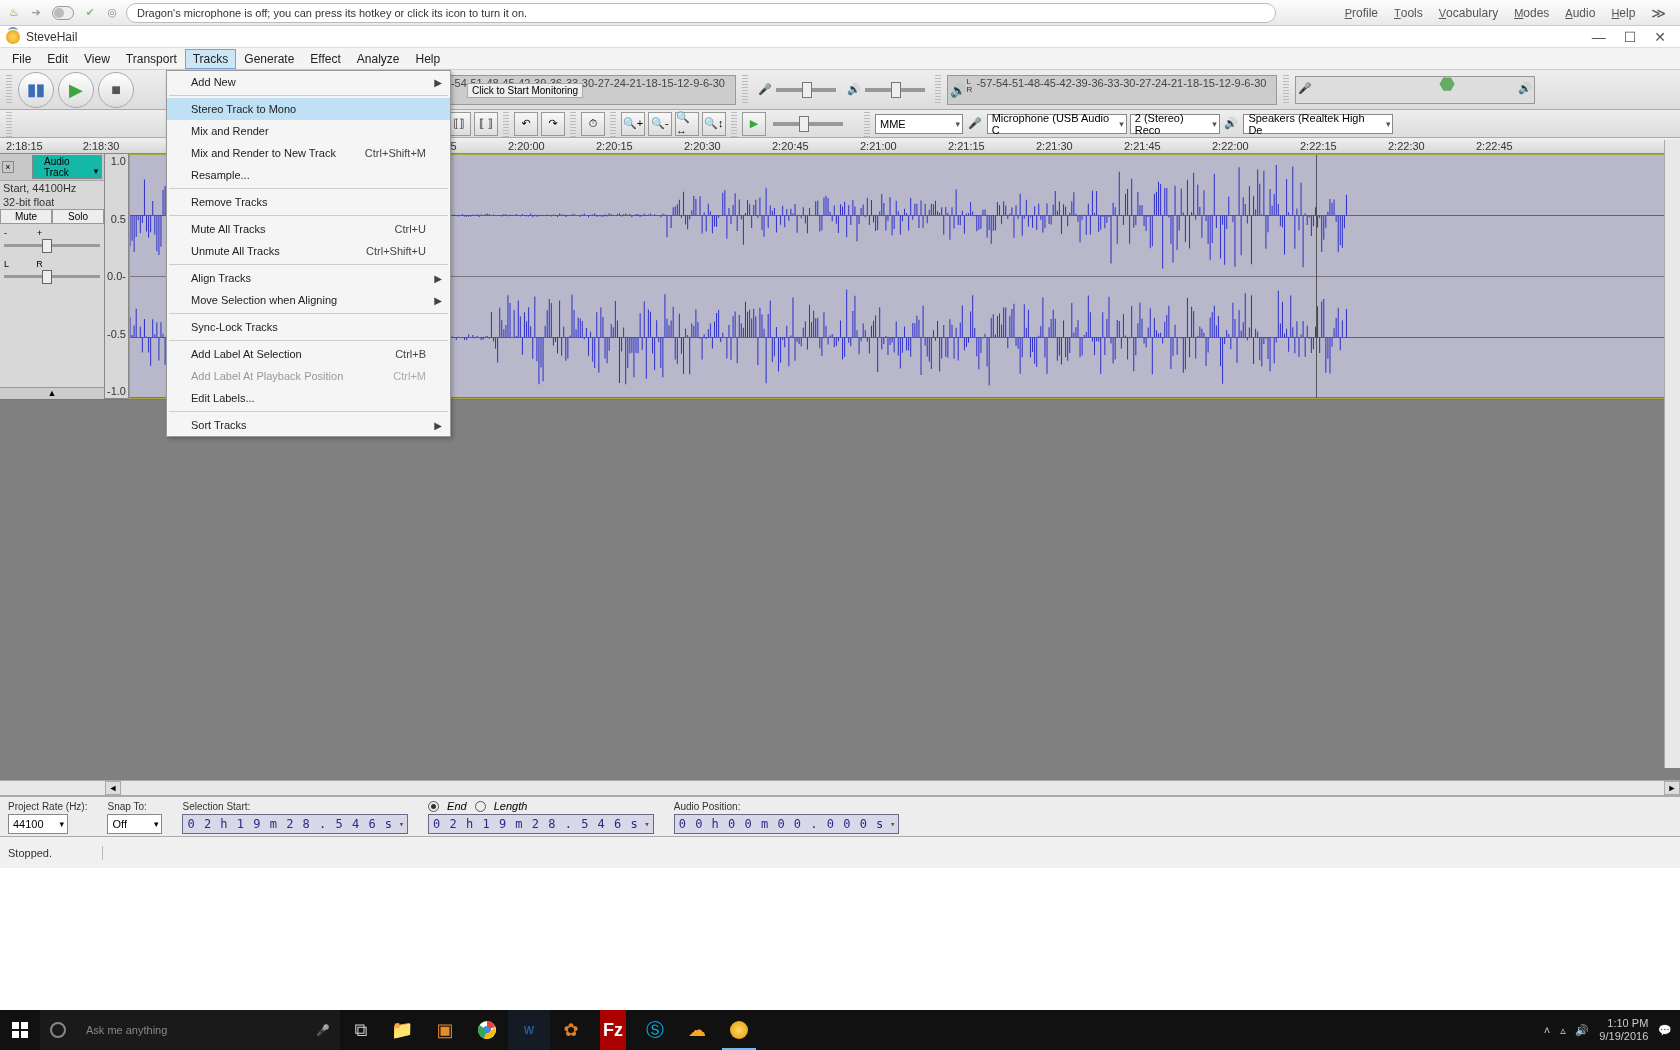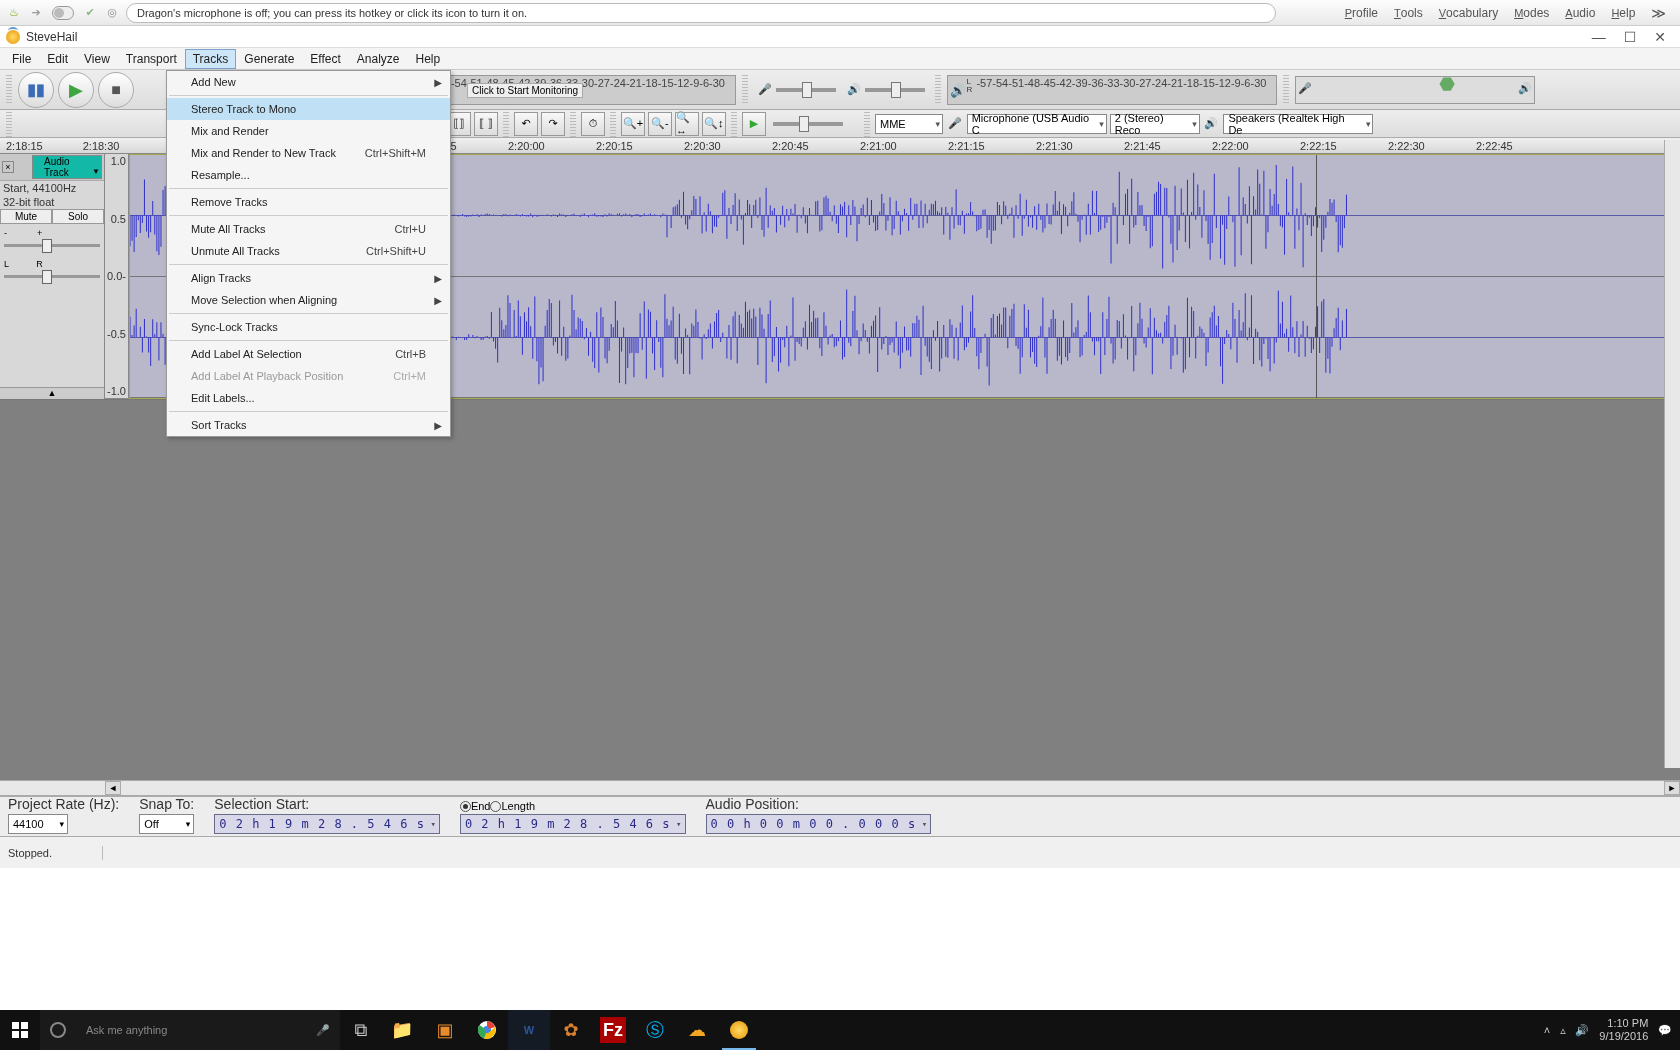--- a/index.html
+++ b/index.html
@@ -76,26 +76,26 @@
 .empty{background:#808080;height:380px;}
 
 
 .hscroll{height:16px;background:#e8e8e8;border-top:1px solid #aaa;border-bottom:1px solid #aaa;position:relative;}
 .hscroll .lbtn,.hscroll .rbtn{position:absolute;width:16px;height:14px;top:0;background:#ddd;border:1px solid #aaa;text-align:center;font-size:9px;line-height:12px;}
 .hscroll .lbtn{left:105px;} .hscroll .rbtn{right:0;}
 
 
 .bottom{height:40px;background:#ededed;border-top:1px solid #aaa;display:flex;align-items:flex-end;padding:2px 8px;gap:20px;}
 .bottom .grp{display:flex;flex-direction:column;gap:2px;}
-.bottom label{font-size:14px;color:#333;}
+.bottom label{font-size:10px;color:#333;}
 .bottom .cb{height:20px;border:1px solid #888;background:#fff;padding:0 16px 0 4px;font-size:11px;position:relative;display:flex;align-items:center;}
 .bottom .cb::after{content:"▾";position:absolute;right:3px;font-size:9px;}
 .bottom .timebox{height:20px;border:1px solid #6a6a8a;background:#d8d8e8;padding:0 14px 0 4px;font-family:monospace;font-size:12px;color:#2a2a88;letter-spacing:1px;display:flex;align-items:center;position:relative;}
 .bottom .timebox::after{content:"▾";position:absolute;right:2px;font-size:9px;color:#555;}
-.bottom .radio{display:flex;align-items:center;gap:0;font-size:10px;}
+.bottom .radio{display:flex;align-items:center;gap:8px;font-size:10px;font-style:italic;}
 .bottom .radio .r{width:11px;height:11px;border:1px solid #555;border-radius:50%;display:inline-block;position:relative;}
 .bottom .radio .r.on::after{content:"";position:absolute;inset:2px;background:#333;border-radius:50%;}
 
 
 .status{height:32px;background:#f0f0f0;border-top:1px solid #aaa;padding:2px 8px;font-size:11px;color:#333;display:flex;align-items:center;}
 .status .sep{width:1px;height:14px;background:#bbb;margin:0 50px 0 50px;}
 
 
 .taskbar{position:absolute;bottom:0;left:0;right:0;height:40px;background:#111;display:flex;align-items:center;color:#ccc;}
 .taskbar .start{width:40px;height:40px;display:flex;align-items:center;justify-content:center;}
@@ -269,21 +269,21 @@
   <div class="tool-btn">🔍↔</div>
   <div class="tool-btn">🔍↕</div>
   <div class="grip"></div>
   <div class="tool-btn">
       <span style="color:#3a3">▶</span>
     </div>
   <div class="slider-box" style="width:90px">
       <div class="track" style="width:70px"></div>
     </div>
   <div class="grip"></div>
-  <div class="sel-combo" style="width:68px">MME</div>
+  <div class="sel-combo" style="width:88px">MME</div>
   <span style="margin:0 2px">🎤</span>
   <div class="sel-combo" style="width:140px">Microphone (USB Audio C</div>
   <div class="sel-combo" style="width:90px">2 (Stereo) Reco</div>
   <span style="margin:0 2px">🔊</span>
   <div class="sel-combo" style="width:150px">Speakers (Realtek High De</div>
 </div>
 
 <div class="ruler">
   <div class="lefttimes">
     <span>2:18:15</span>
@@ -488,21 +488,21 @@
         <circle cx="10" cy="10" r="4" fill="#4285f4"></circle>
         <path d="M10 1 A9 9 0 0 1 18 7 L12 9 A4 4 0 0 0 10 6 Z" fill="#ea4335"></path>
         <path d="M18 7 A9 9 0 0 1 7 18.5 L9 13 A4 4 0 0 0 13.5 11 Z" fill="#fbbc05"></path>
         <path d="M7 18.5 A9 9 0 0 1 2.5 5 L8 9 A4 4 0 0 0 9 13.5 Z" fill="#34a853"></path>
       </svg>
   </div>
   <div class="ticon" style="color:#2b579a;background:rgba(43,87,154,.15)">
       <b>W</b>
     </div>
   <div class="ticon" style="color:#d97f2d">✿</div>
-  <div class="ticon" style="background:#a00;color:#fff;width:26px;height:26px;margin:7px 8px;font-weight:bold">Fz</div>
+  <div class="ticon" style="background:#a00;color:#fff;width:26px;height:40px;margin:7px 8px;font-weight:bold">Fz</div>
   <div class="ticon" style="color:#00aff0">Ⓢ</div>
   <div class="ticon" style="color:#f5a623">☁</div>
   <div class="ticon" style="position:relative">
     <span style="width:18px;height:18px;border-radius:50%;background:radial-gradient(circle,#ffd966,#e69500);display:inline-block"></span>
     <span style="position:absolute;bottom:0;left:4px;right:4px;height:2px;background:#76b9ed"></span>
   </div>
   <div class="tray">
     <span>˄</span>
     <span>▵</span>
     <span>🔊</span>

